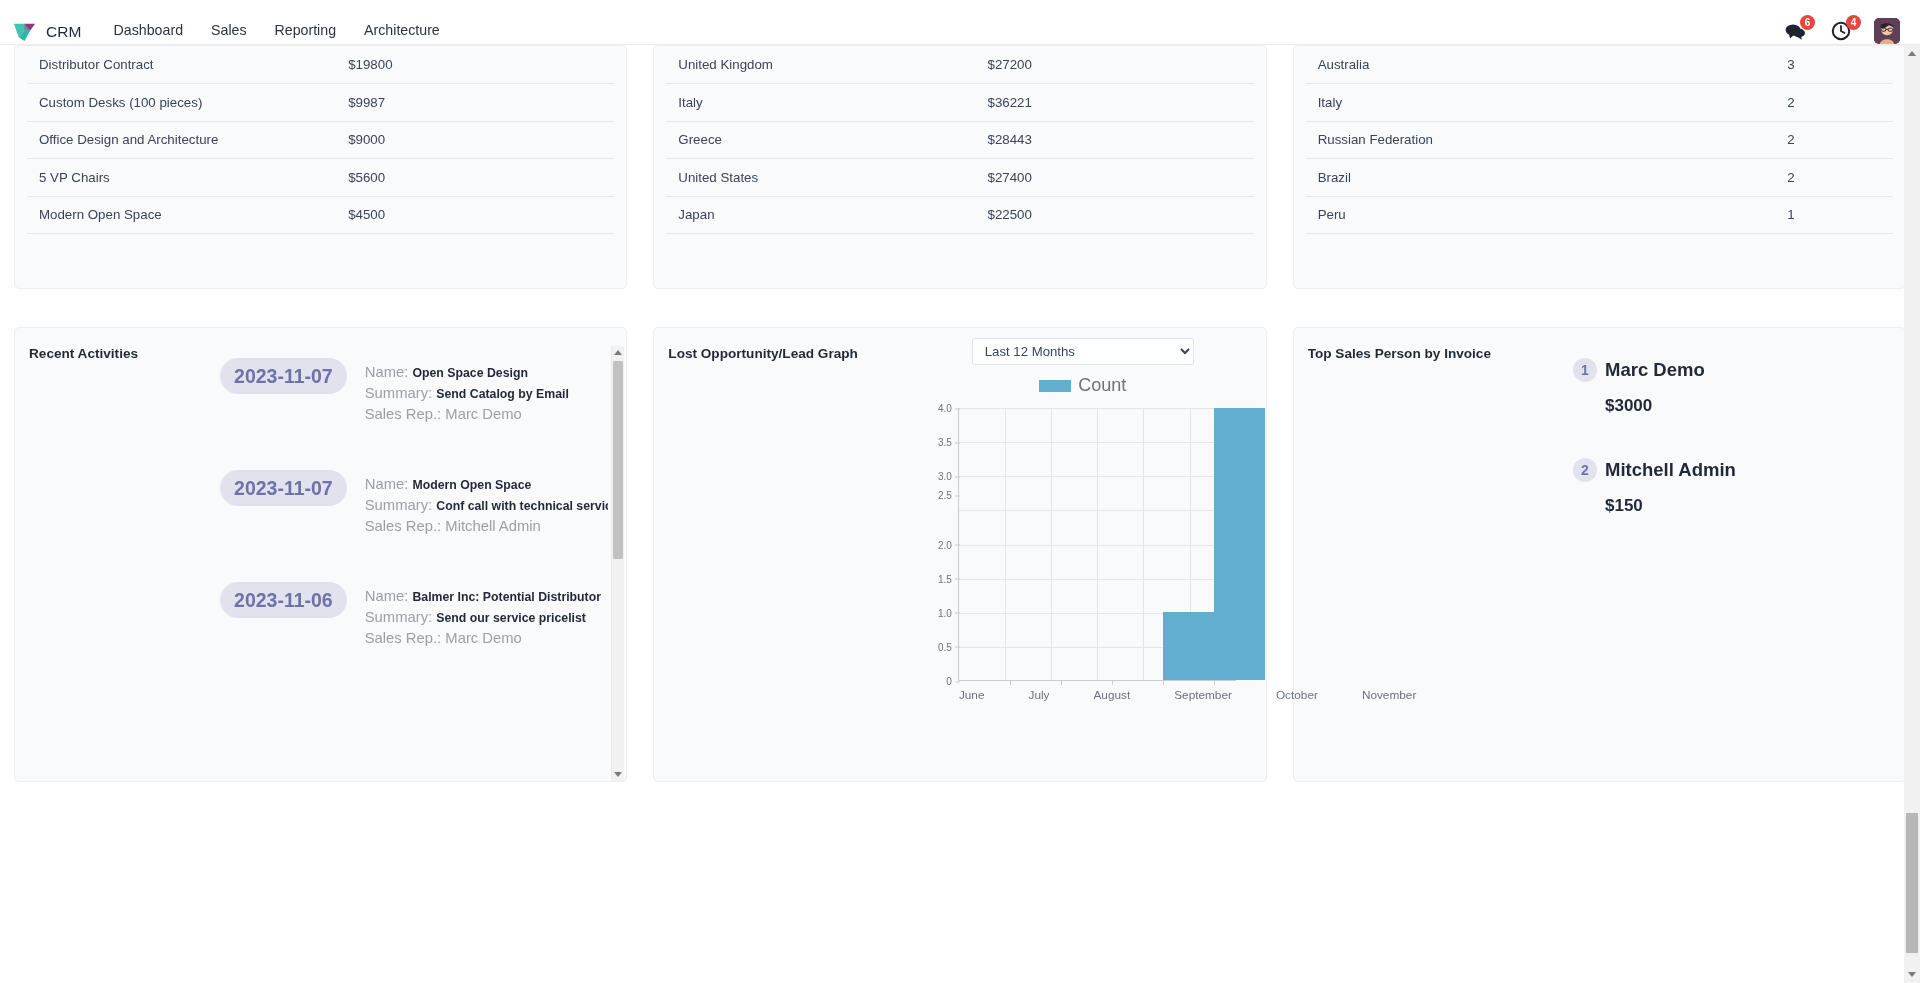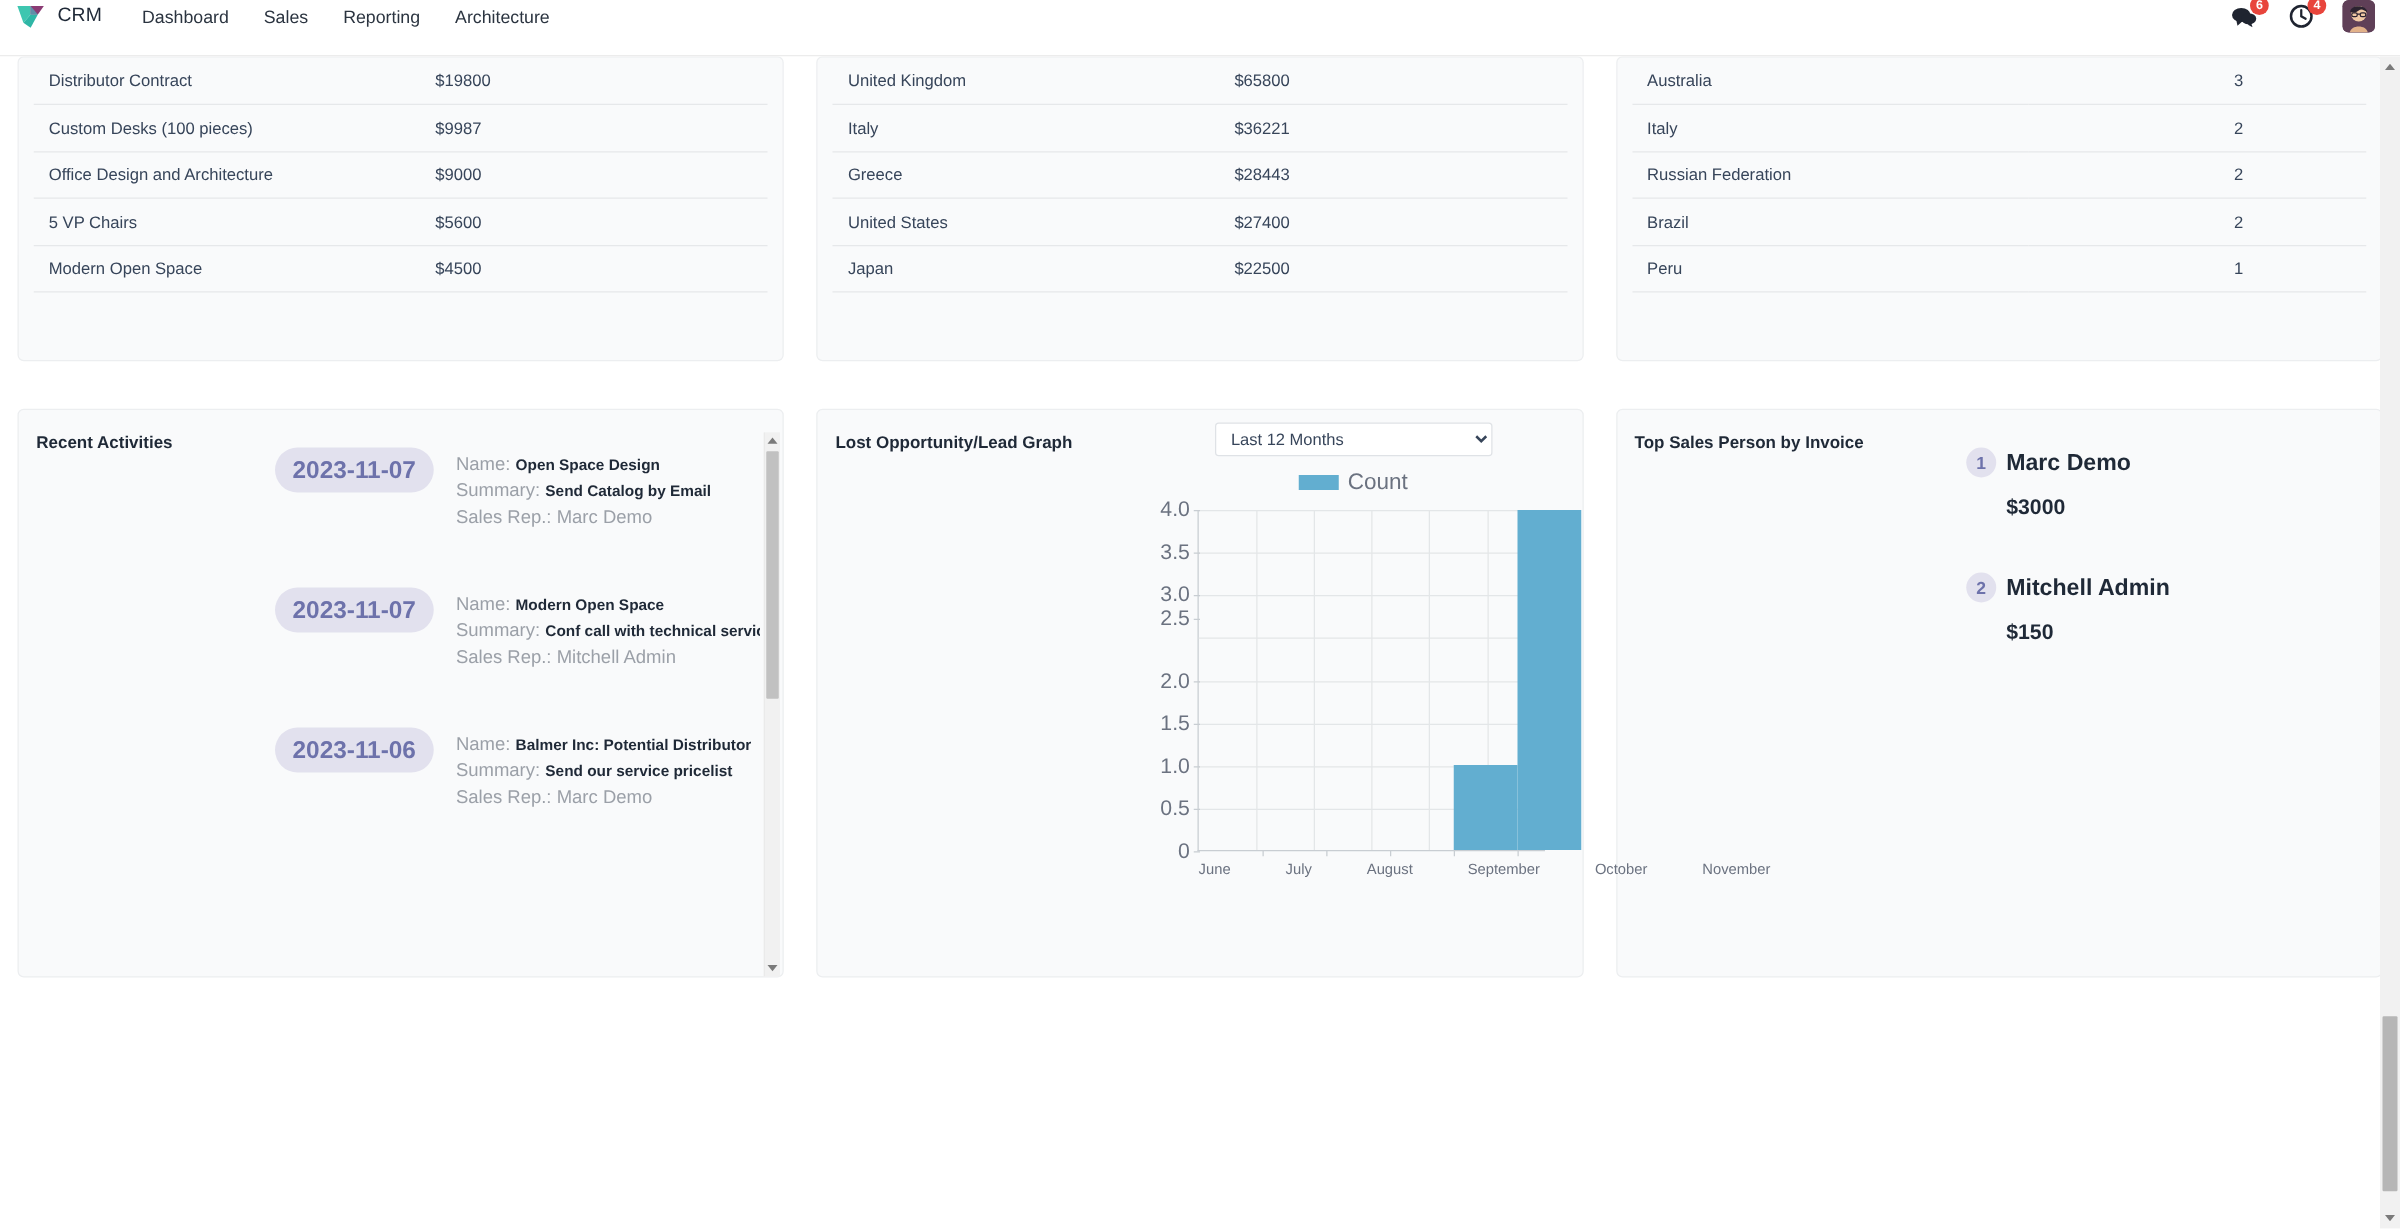--- a/index.html
+++ b/index.html
@@ -10,21 +10,21 @@
     font-family: "Liberation Sans", sans-serif;
     background: #ffffff;
     color: #374151;
   }
 
   
   .navbar {
     height: 45px;
     background: #ffffff;
     display: flex;
-    align-items: flex-start;
+    align-items: flex-end;
     padding: 0 14px 0 12px;
     position: relative;
     z-index: 30;
     border-bottom: 1px solid #ececec;
   }
   .brand {
     display: flex;
     align-items: center;
     gap: 9px;
     margin-right: 18px;
@@ -232,21 +232,21 @@
     margin: 12px 14px 0 42px;
     height: 273px;
     border-left: 1px solid #c8cdd2;
     border-bottom: 1px solid #c8cdd2;
   }
   .ytick {
     position: absolute;
     right: 100%;
     transform: translateY(-50%);
     padding-right: 7px;
-    font-size: 17px;
+    font-size: 10px;
     color: #6b7280;
     white-space: nowrap;
   }
   .ytick::after {
     content: "";
     position: absolute;
     right: -1px;
     top: 50%;
     width: 5px;
     height: 1px;
@@ -442,21 +442,21 @@
         </tr>
       </tbody>
         </table>
     </div>
 
     <div class="card card-top">
       <table class="tbl">
         <tbody>
             <tr>
           <td class="label">United Kingdom</td>
-          <td class="value">$65800</td>
+          <td class="value">$27200</td>
         </tr>
         <tr>
           <td class="label">Italy</td>
           <td class="value">$36221</td>
         </tr>
         <tr>
           <td class="label">Greece</td>
           <td class="value">$28443</td>
         </tr>
         <tr>

